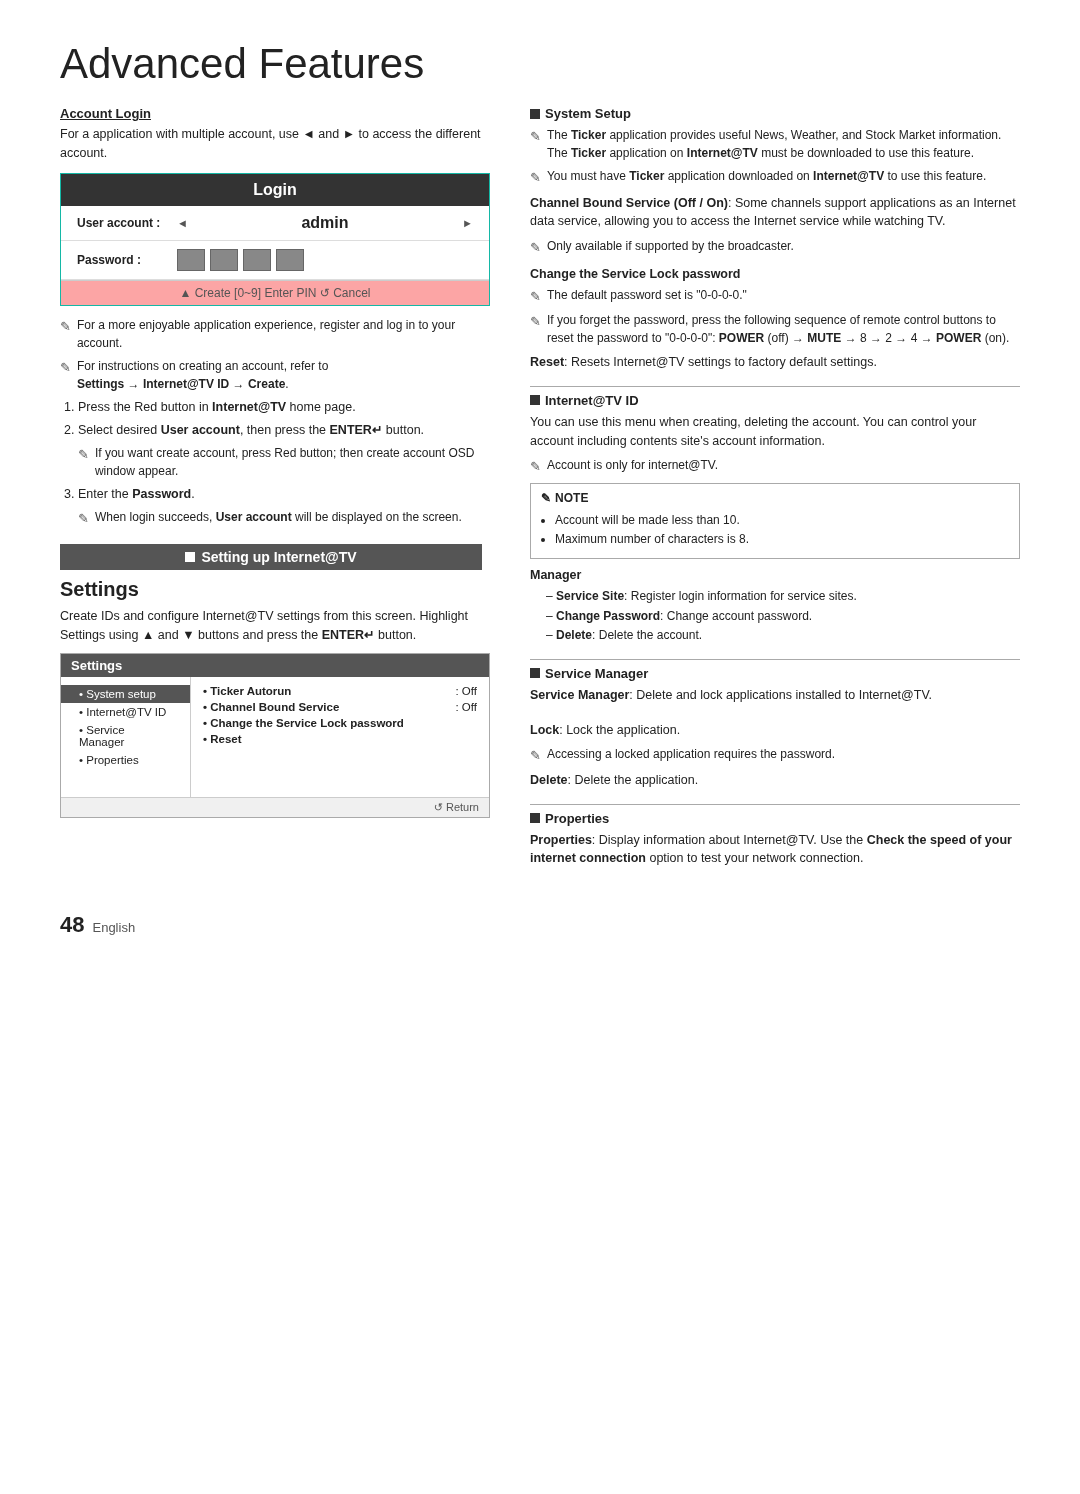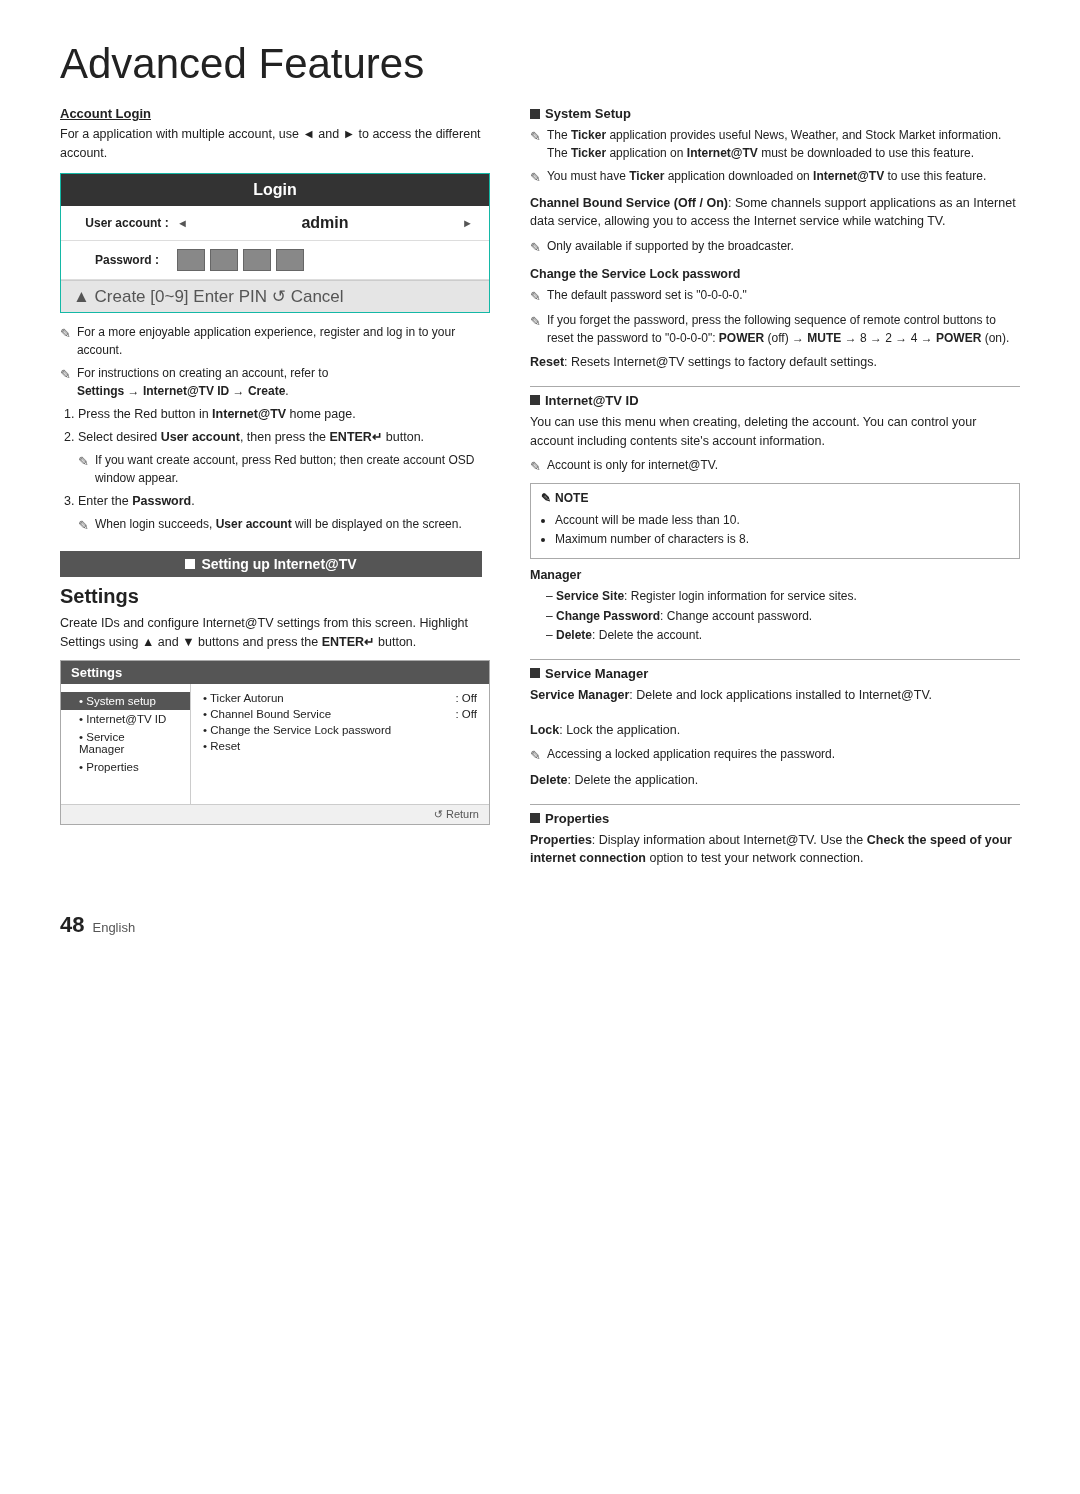--- a/index.html
+++ b/index.html
@@ -60,21 +60,20 @@
       align-items: center;
       padding: 8px 16px;
       border-bottom: 1px solid #ddd;
     }
     .login-row:last-child { border-bottom: none; }
     .login-label {
       font-size: 12px;
       font-weight: bold;
       width: 100px;
       flex-shrink: 0;
-      text-align: center;
     }
     .login-value-area {
       display: flex;
       align-items: center;
       gap: 8px;
       flex: 1;
     }
     .arrow-btn {
       font-size: 11px;
       color: #555;
@@ -90,25 +89,25 @@
       gap: 5px;
       flex: 1;
     }
     .pw-dot {
       width: 28px;
       height: 22px;
       background: #888;
       border: 1px solid #666;
     }
     .login-footer {
-      background: #e5e5e5;
+      background: #fca5a5;
       padding: 5px 12px;
-      font-size: 17px;
+      font-size: 12px;
       color: #555;
-      text-align: left;
+      text-align: center;
       border-top: 1px solid #ccc;
     }
     
     .note-item {
       display: flex;
       gap: 6px;
       margin-bottom: 5px;
       font-size: 12px;
       line-height: 1.5;
       padding-left: 0;
@@ -189,21 +188,21 @@
     .settings-right {
       flex: 1;
       padding: 8px 12px;
     }
     .settings-right-item {
       font-size: 11.5px;
       margin-bottom: 4px;
       display: flex;
       gap: 4px;
     }
-    .settings-right-item .label { flex: 1; }
+    .settings-right-item .label { flex: 1; font-weight: bold; }
     .settings-right-item .val { color: #222; }
     .settings-footer {
       background: #f0f0f0;
       padding: 3px 10px;
       font-size: 11px;
       color: #555;
       text-align: right;
       border-top: 1px solid #ccc;
     }
     

